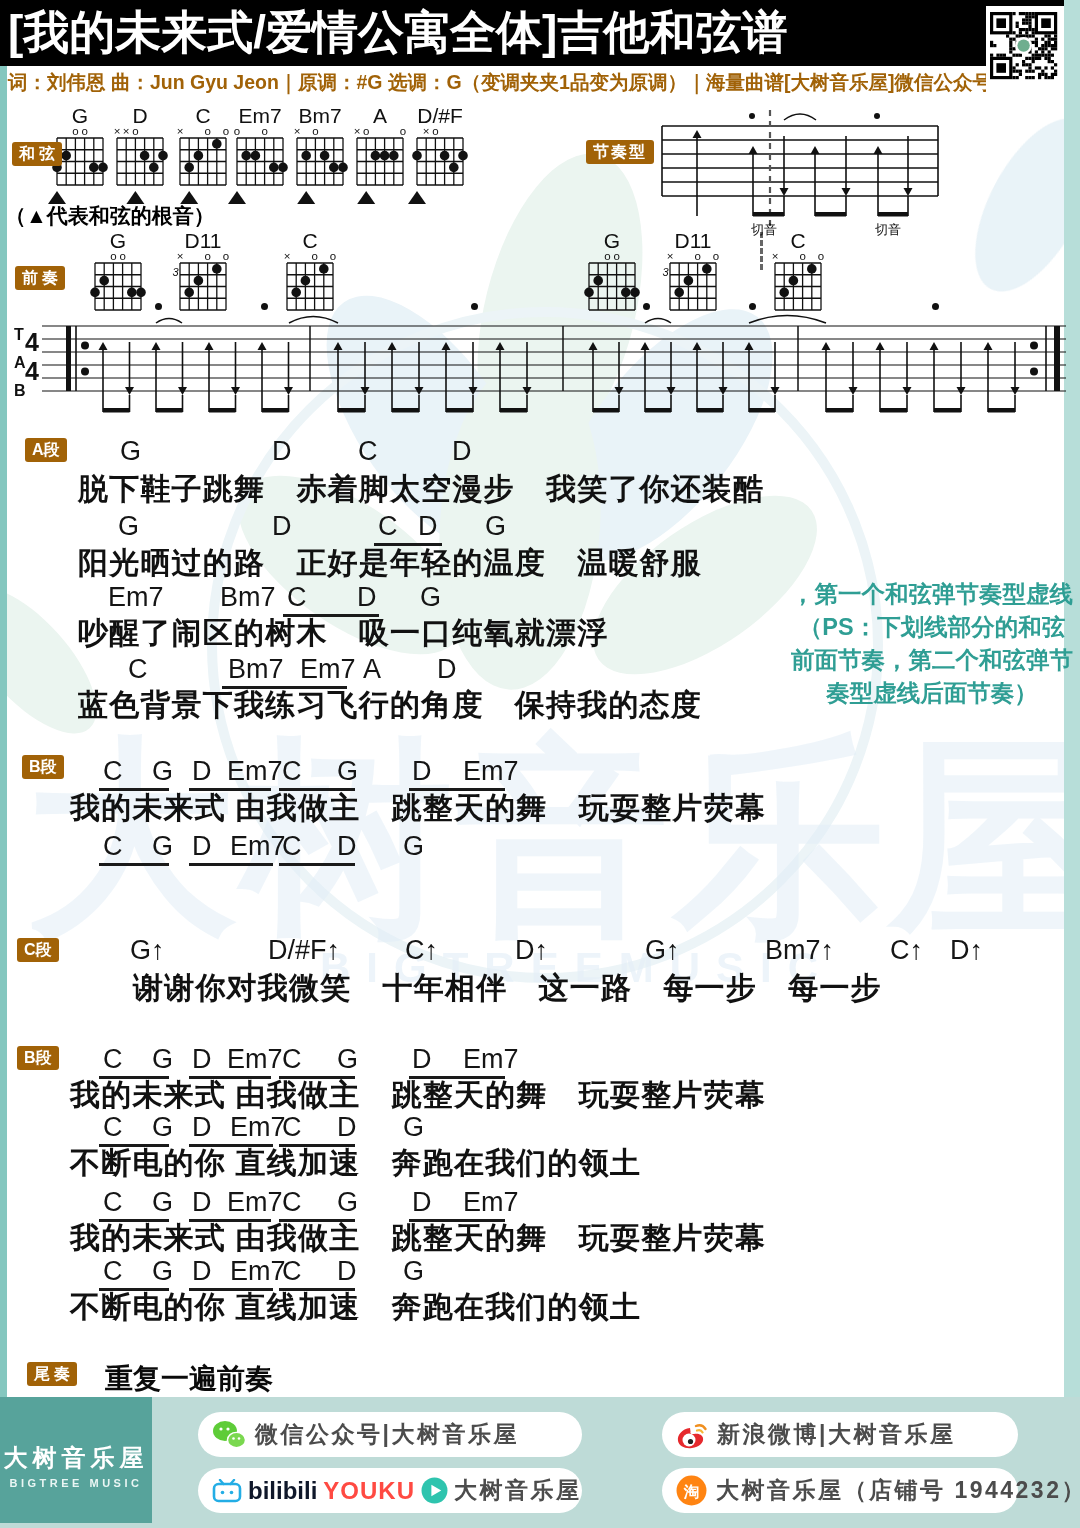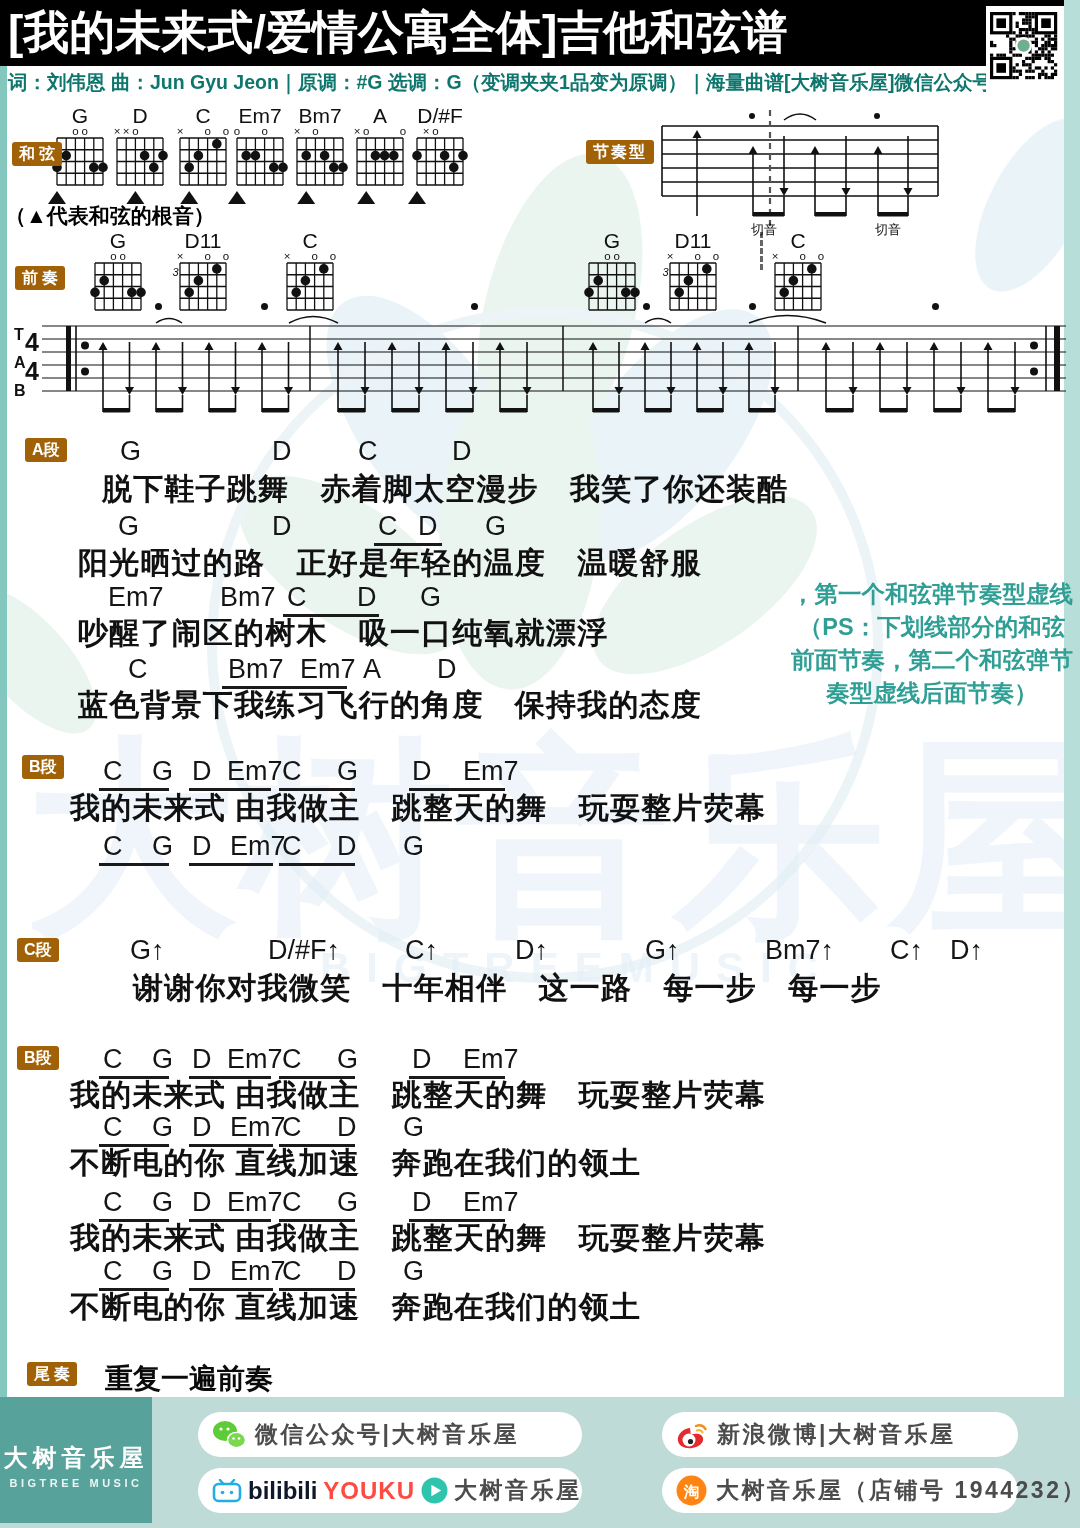--- a/index.html
+++ b/index.html
@@ -2,21 +2,21 @@
 <html><head>
 <meta charset="utf-8">
 <style>
   html,body{margin:0;padding:0;background:#fff;}
   body{font-family:"Liberation Sans","DejaVu Sans",sans-serif;}
   #page{position:relative;width:1080px;height:1528px;background:#fff;overflow:hidden;}
   .lay{position:absolute;z-index:1;}
   #wm{position:absolute;left:0;top:0;z-index:0;pointer-events:none;}
   #hdr{left:0;top:0;width:1080px;height:66px;background:#000;}
   #title{left:8px;top:2px;color:#fff;font-size:46px;font-weight:800;white-space:nowrap;letter-spacing:0px;}
-  #subtitle{left:8px;top:69px;color:#0f766e;font-size:19.5px;font-weight:600;white-space:nowrap;}
+  #subtitle{left:8px;top:69px;color:#a16207;font-size:19.5px;font-weight:600;white-space:nowrap;}
   .badge{position:absolute;z-index:2;background:#a16207;color:#fff;font-size:16px;font-weight:700;
          padding:4px 7px;border-radius:3px;line-height:1;white-space:nowrap;}
   .badge.sp{letter-spacing:4px;padding-right:3px;}
   .chord{position:absolute;z-index:1;font-size:27px;font-weight:500;color:#151515;white-space:nowrap;line-height:1.1;}
   .lyric{position:absolute;z-index:1;font-size:30px;font-weight:600;color:#111;white-space:nowrap;letter-spacing:1.2px;line-height:1.1;}
   .rule{position:absolute;z-index:1;height:3px;background:#1a1a1a;}
   .idot{position:absolute;z-index:1;width:7px;height:7px;border-radius:50%;background:#111;}
   #legend{left:5px;top:202px;font-size:21px;font-weight:700;color:#000;white-space:nowrap;}
   #psnote{left:786px;top:578px;width:292px;text-align:center;color:#2f9e94;font-size:23.5px;font-weight:700;line-height:33px;}
   #introdash{left:760px;top:232px;height:38px;width:0;border-left:3px dashed #666;}
@@ -753,21 +753,21 @@
     <div class="idot" style="left: 261px; top: 303px;"></div>
     <div class="idot" style="left: 471px; top: 303px;"></div>
     <div class="idot" style="left: 643px; top: 303px;"></div>
     <div class="idot" style="left: 749px; top: 303px;"></div>
     <div class="idot" style="left: 932px; top: 303px;"></div>
     <div class="badge" style="left: 25px; top: 438px;">A段</div>
     <span class="chord" style="left: 120px; top: 437px;">G</span>
     <span class="chord" style="left: 272px; top: 437px;">D</span>
     <span class="chord" style="left: 358px; top: 437px;">C</span>
     <span class="chord" style="left: 452px; top: 437px;">D</span>
-    <span class="lyric" style="left: 78px; top: 472px; margin-left: 24px;">脱下鞋子跳舞　赤着脚太空漫步　我笑了你还装酷</span>
+    <span class="lyric" style="left: 78px; top: 472px;">脱下鞋子跳舞　赤着脚太空漫步　我笑了你还装酷</span>
     <span class="chord" style="left: 118px; top: 512px;">G</span>
     <span class="chord" style="left: 272px; top: 512px;">D</span>
     <span class="chord" style="left: 378px; top: 512px;">C</span>
     <span class="chord" style="left: 418px; top: 512px;">D</span>
     <span class="chord" style="left: 485px; top: 512px;">G</span>
     <div class="rule" style="left: 374px; top: 543px; width: 68px;"></div>
     <span class="lyric" style="left: 78px; top: 546px;">阳光晒过的路　正好是年轻的温度　温暖舒服</span>
     <span class="chord" style="left: 108px; top: 583px;">Em7</span>
     <span class="chord" style="left: 220px; top: 583px;">Bm7</span>
     <span class="chord" style="left: 287px; top: 583px;">C</span>

